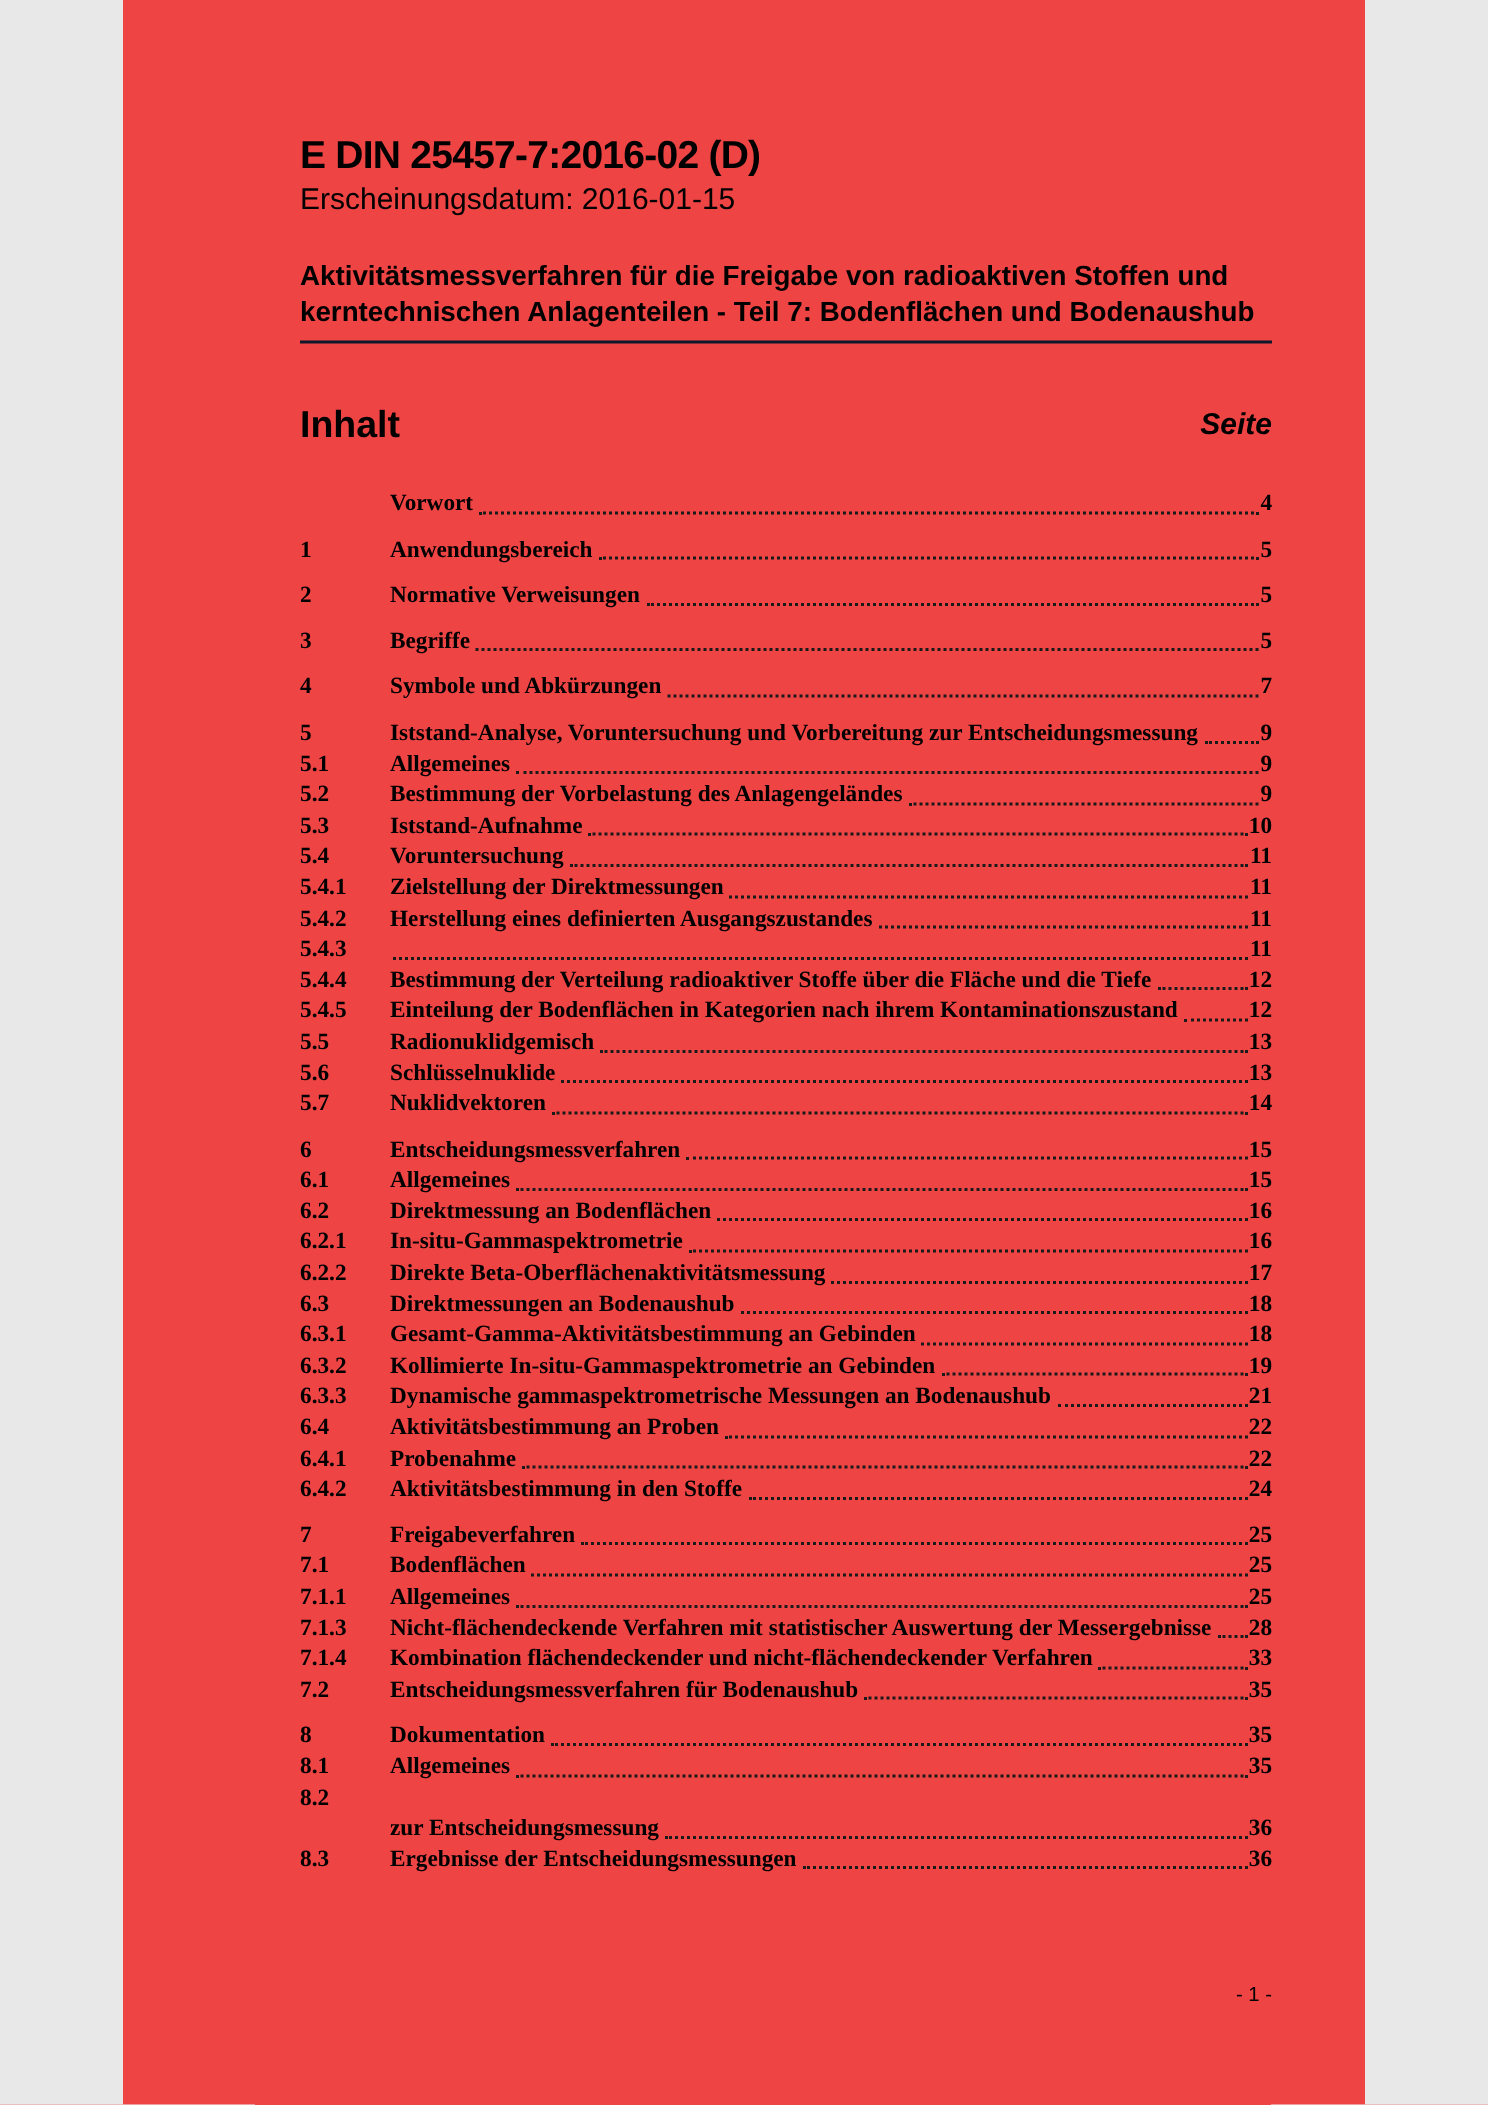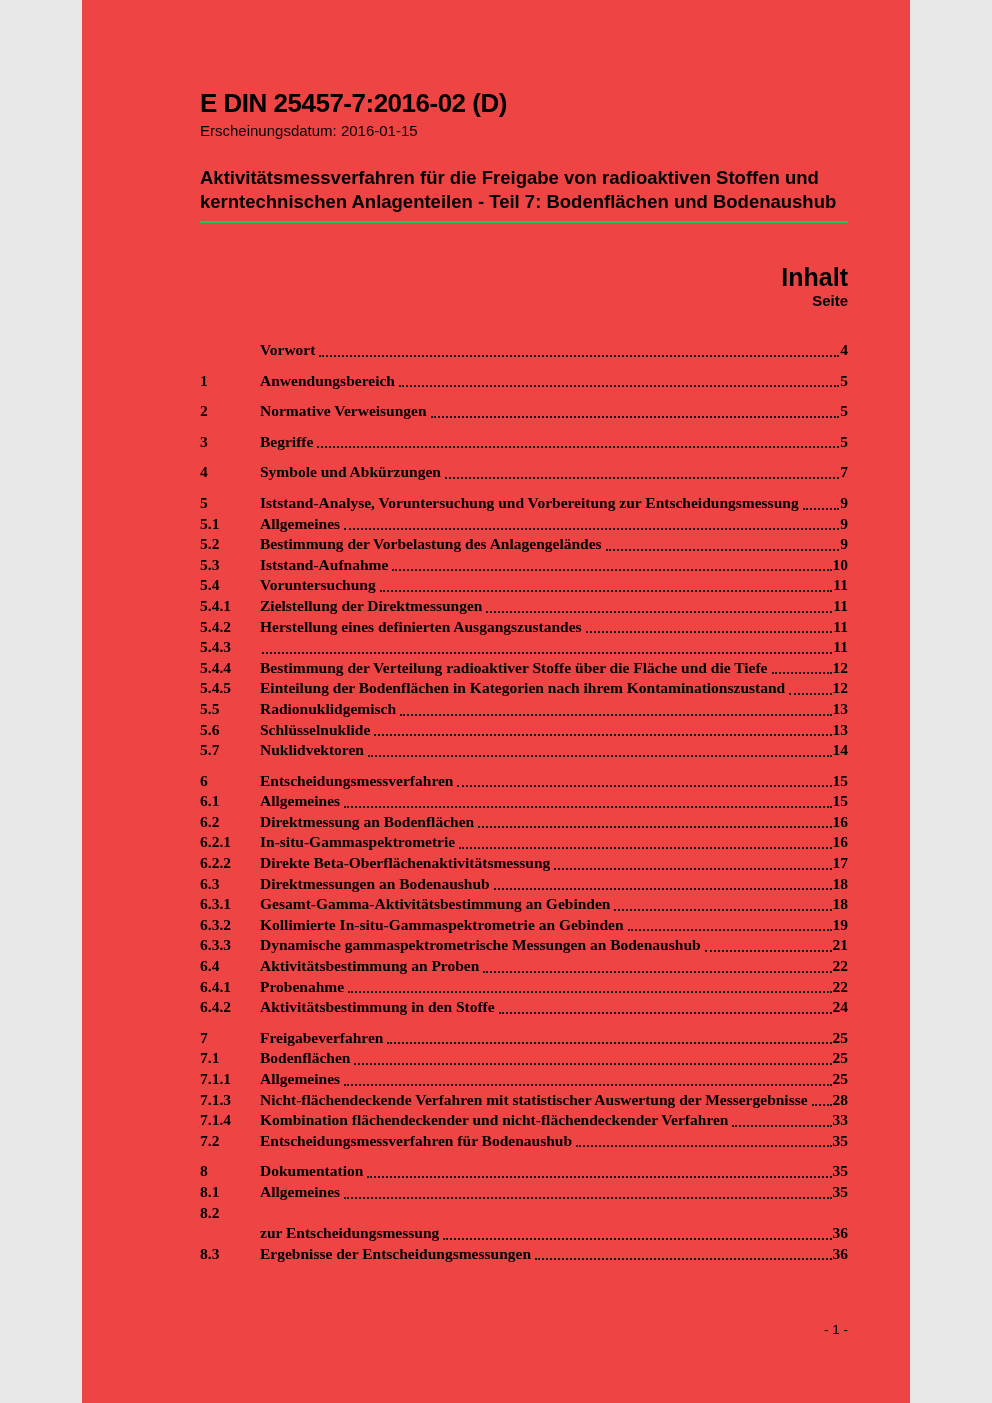--- a/index.html
+++ b/index.html
@@ -22,43 +22,42 @@
   .doc-number {
     margin: 88px 0 0 0;
     font-family: "Liberation Sans", sans-serif;
     font-weight: bold;
     font-size: 26px;
     letter-spacing: -0.5px;
   }
   .pub-date {
     margin-top: 3px;
     font-family: "Liberation Sans", sans-serif;
-    font-size: 15px;
+    font-size: 20px;
   }
   .doc-title {
     margin-top: 27px;
     font-family: "Liberation Sans", sans-serif;
     font-weight: bold;
     font-size: 18.5px;
     line-height: 24px;
-    border-bottom: 2px solid #22c55e;
+    border-bottom: 2px solid #0f172a;
     padding-bottom: 7px;
   }
   
   .toc-header {
     display: flex;
     justify-content: space-between;
     align-items: flex-end;
     margin-top: 40px;
     font-family: "Liberation Sans", sans-serif;
     font-weight: bold;
-    flex-direction: column;
   }
   .toc-heading { font-size: 25px; }
-  .page-col-label { font-size: 15px; padding-bottom: 3px; }
+  .page-col-label { font-size: 20px; padding-bottom: 3px; font-style: italic; }
   
   .toc-list {
     margin-top: 28px;
     font-family: "Liberation Serif", serif;
     font-weight: bold;
     font-size: 15.5px;
   }
   .toc-row {
     display: flex;
     line-height: 20.6px;

